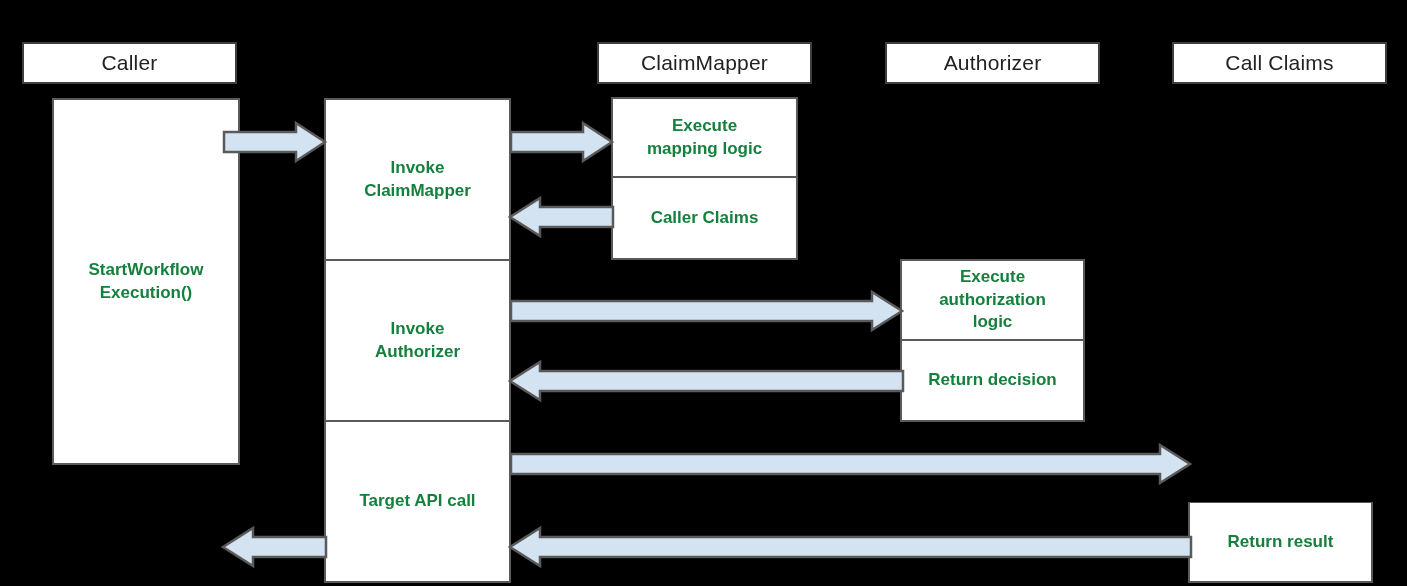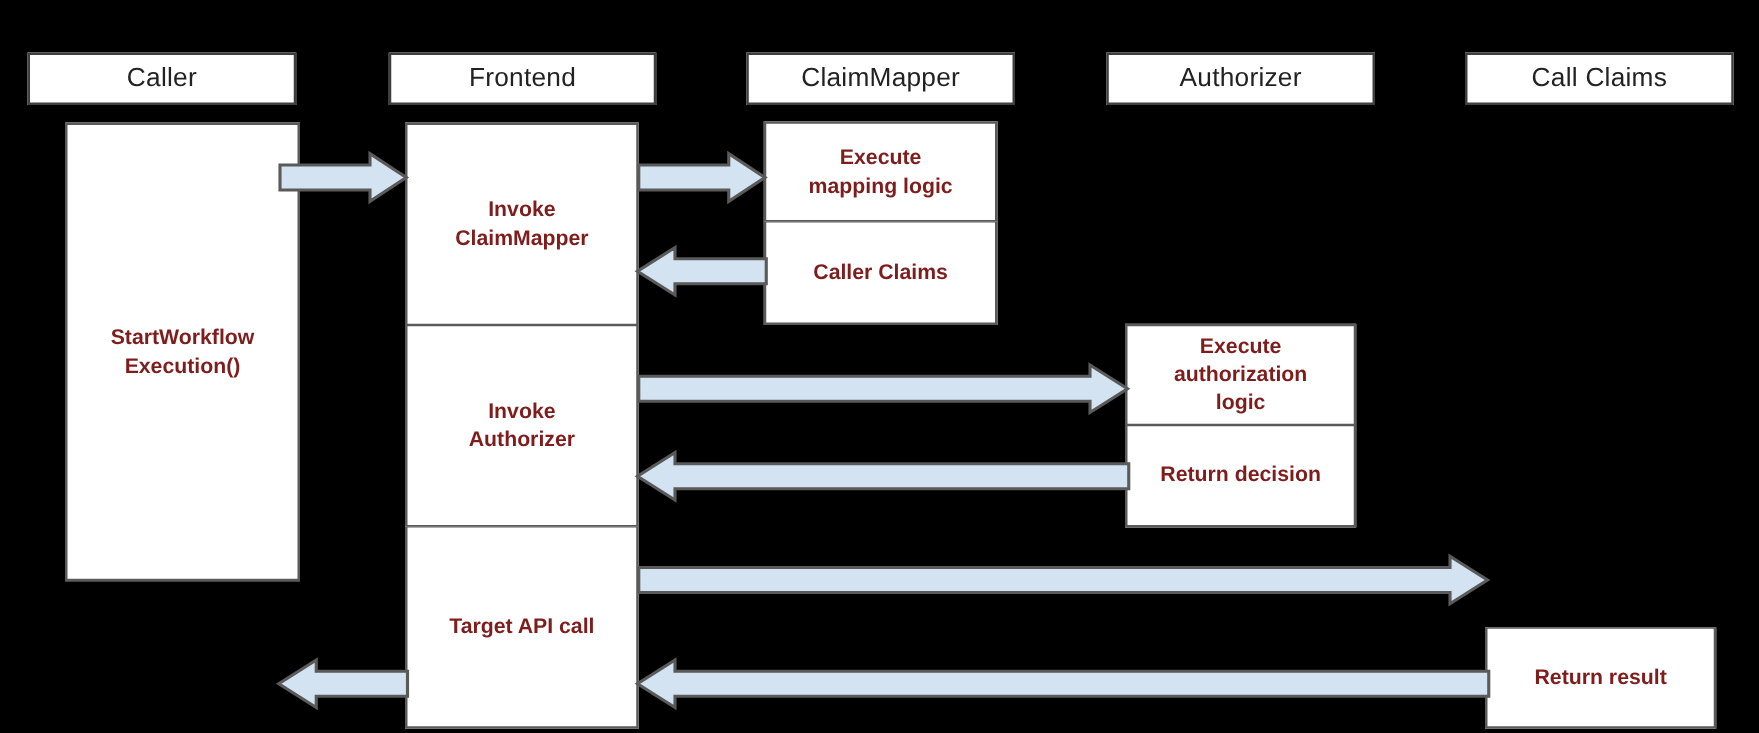--- a/index.html
+++ b/index.html
@@ -35,21 +35,21 @@
   
   .life-box {
     position: absolute;
     background: #ffffff;
     border: 2px solid #5a5a5a;
     box-sizing: border-box;
     display: flex;
     align-items: center;
     justify-content: center;
     text-align: center;
-    color: #7f1d1d;
+    color: #15803d;
     font-size: 17px;
     font-weight: bold;
     line-height: 1.32;
     padding: 2px 6px;
   }
   .life-box.seg { border-top-width: 1px; border-bottom-width: 1px; }
   .life-box.seg-first { border-bottom-width: 1px; }
   .life-box.seg-last  { border-top-width: 1px; }
 
   
@@ -61,23 +61,20 @@
 </style>
 </head>
 <body>
 
 <div id="canvas">
 
   <div class="header-box" style="left:22px; top:20px; width:215px; height:42px;">
     <span>Caller</span>
   </div>
 
-  <div class="header-box" style="left:311px; top:20px; width:214px; height:42px;">
-    <span>Frontend</span>
-  </div>
 
   <div class="header-box" style="left:597px; top:20px; width:215px; height:42px;">
     <span>ClaimMapper</span>
   </div>
 
   <div class="header-box" style="left:885px; top:20px; width:215px; height:42px;">
     <span>Authorizer</span>
   </div>
 
   <div class="header-box" style="left:1172px; top:20px; width:215px; height:42px;">

